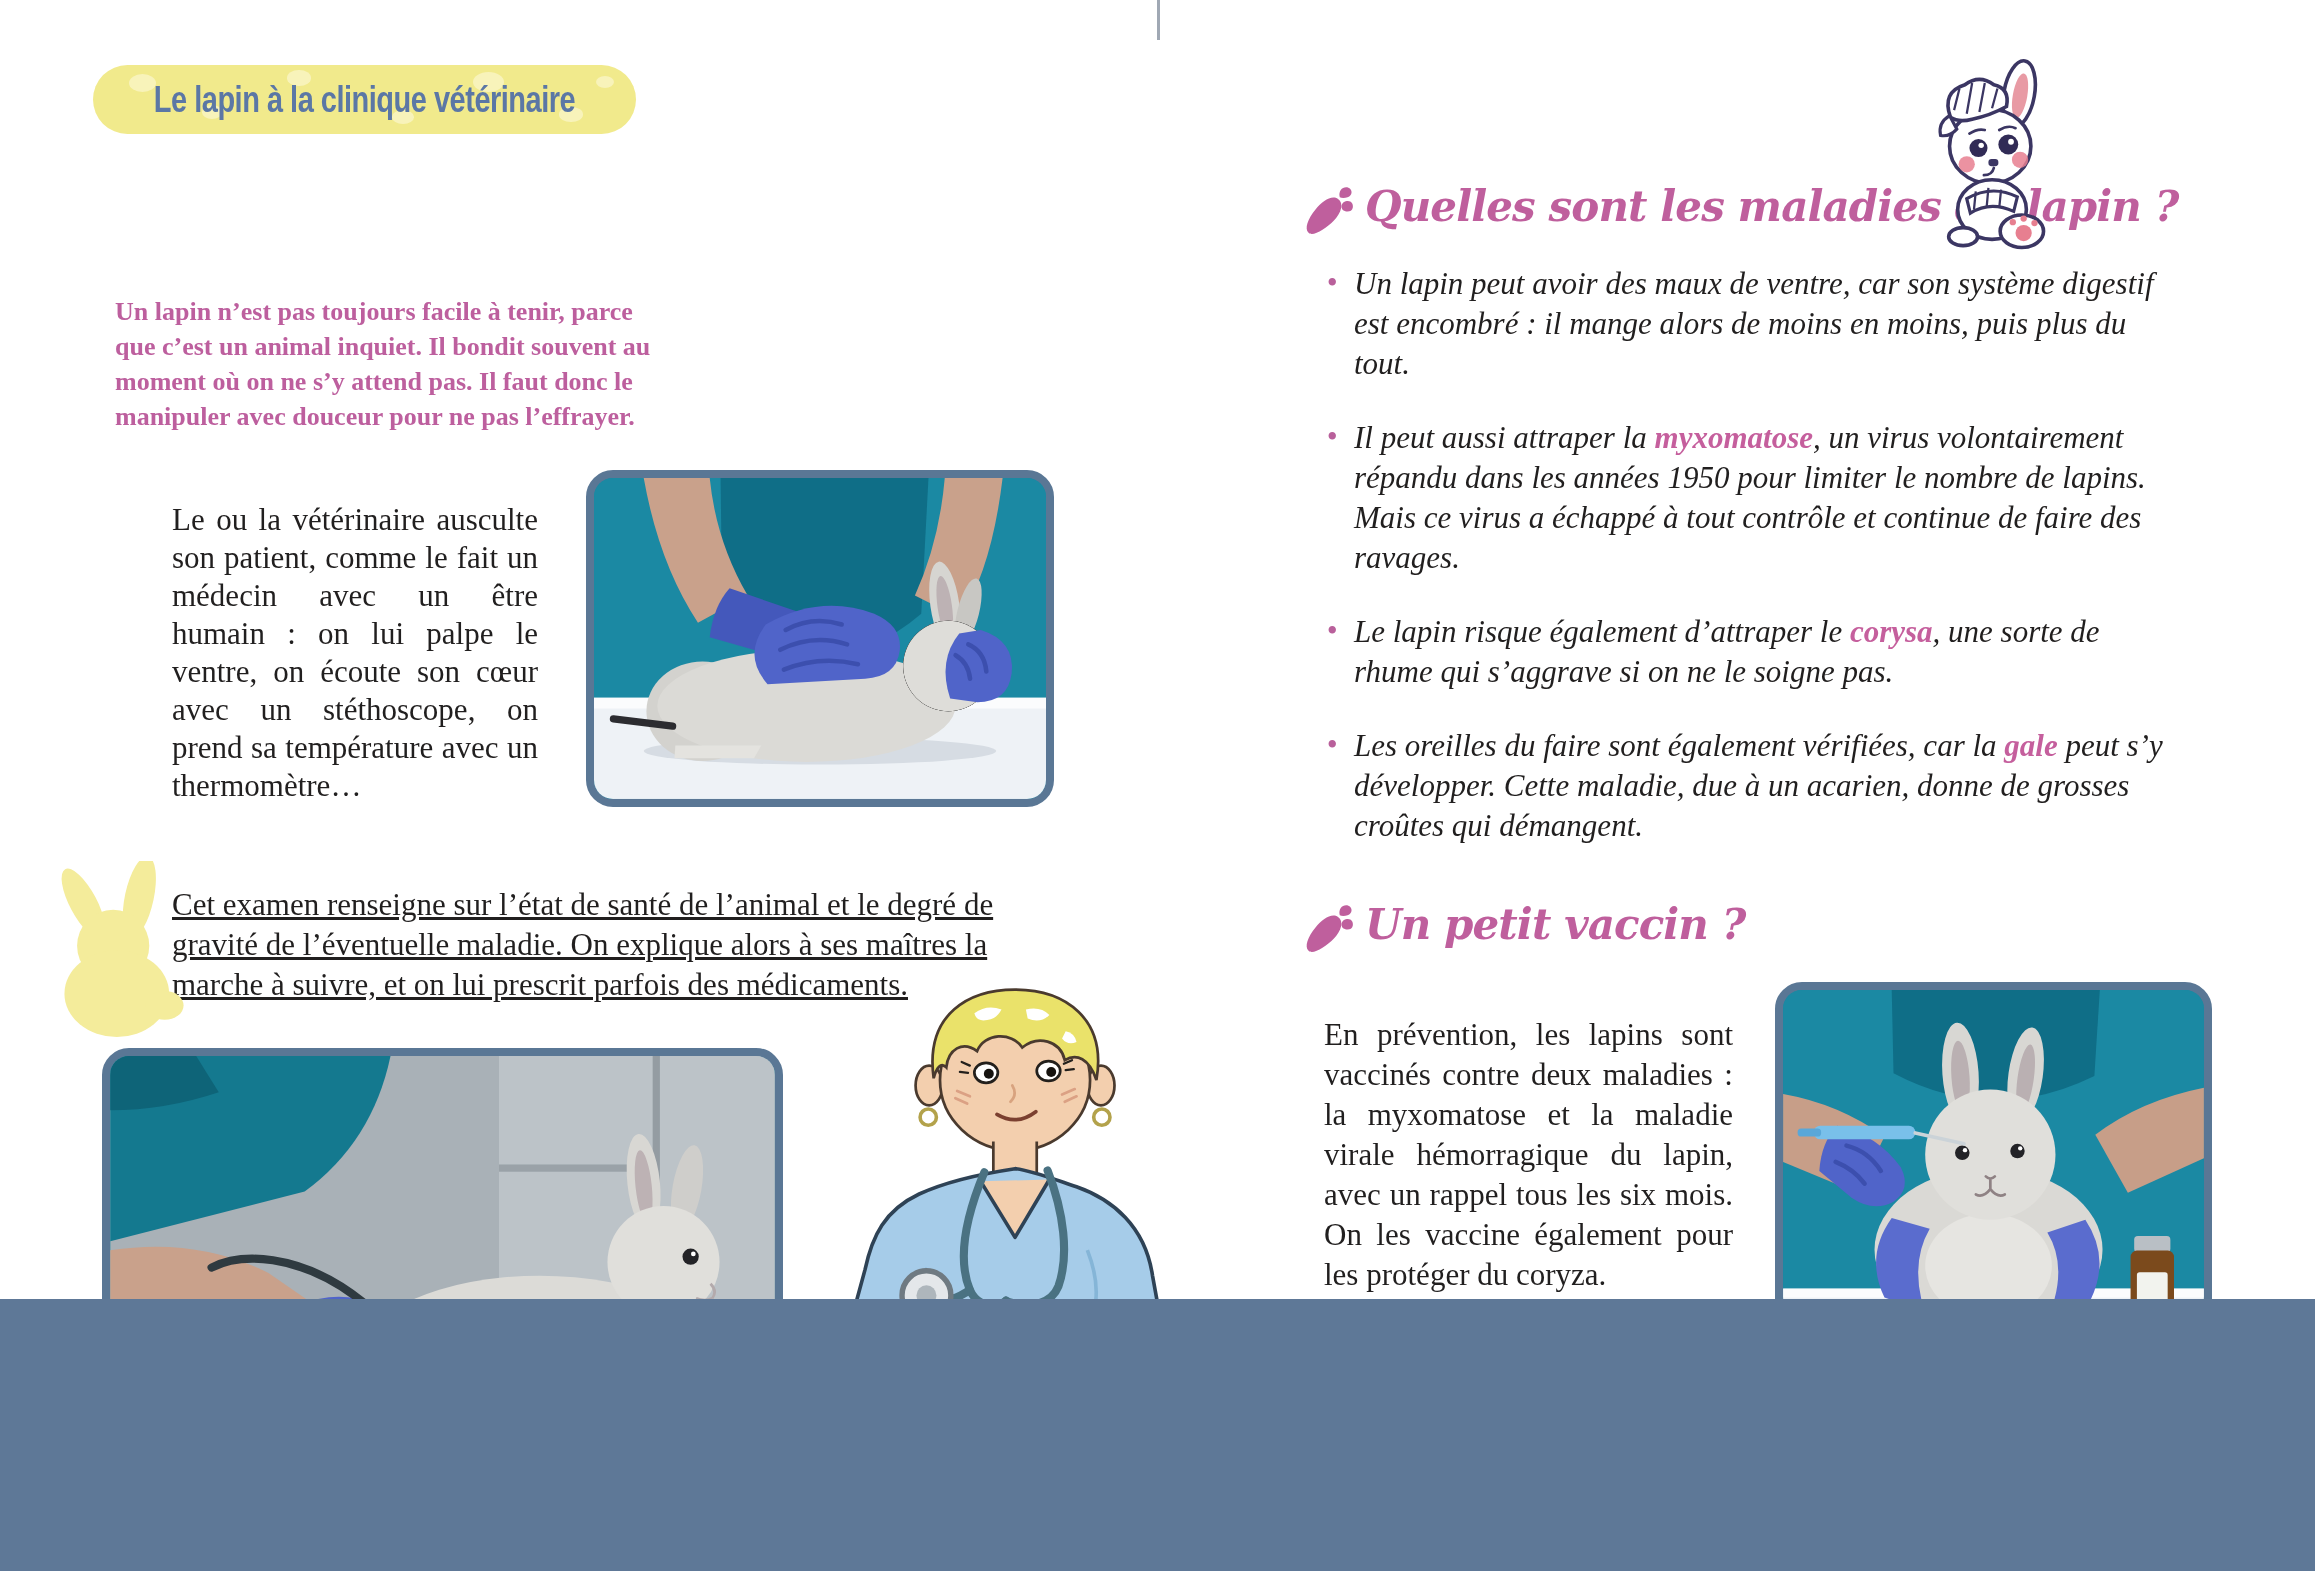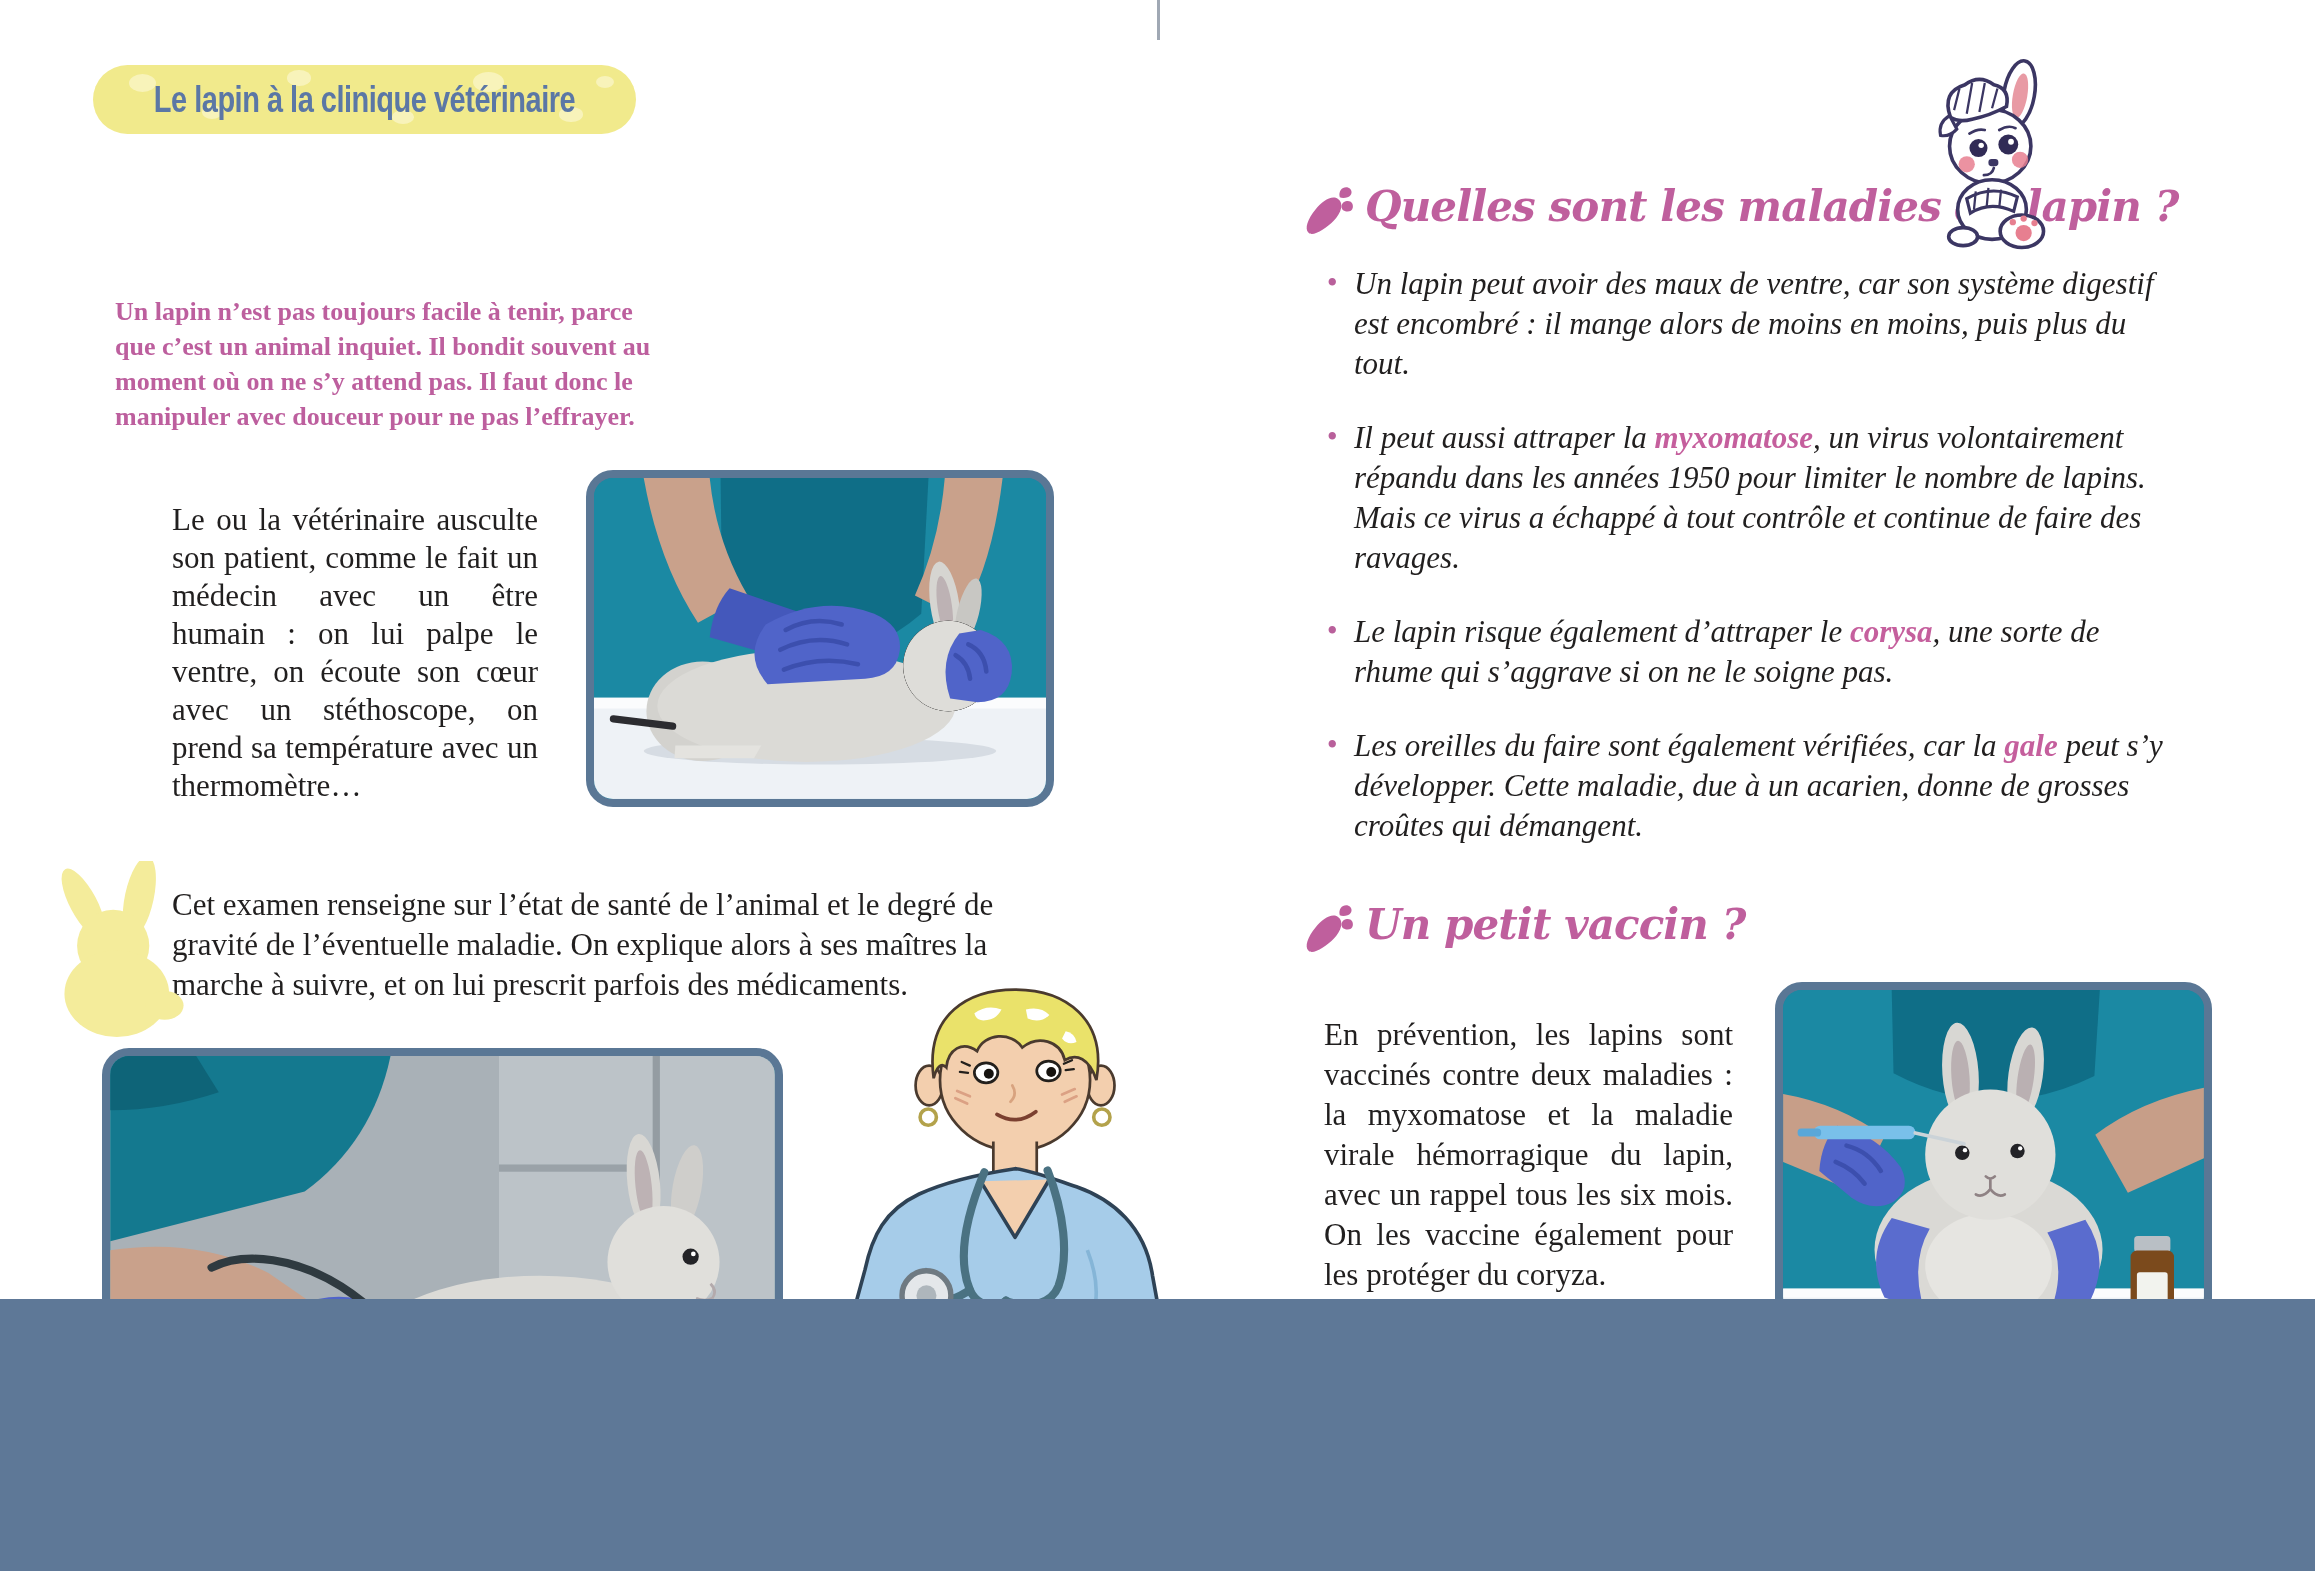--- a/index.html
+++ b/index.html
@@ -13,21 +13,21 @@
               border-radius:38px;display:flex;align-items:center;justify-content:center;overflow:hidden;}
   .pill-dot{position:absolute;background:#f8f3ba;border-radius:50%;}
   .title-text{position:relative;font-family:"Liberation Sans",sans-serif;font-weight:bold;font-size:29px;
               letter-spacing:-0.5px;color:#5b77a5;transform:scaleY(1.3);white-space:nowrap;}
 
   .intro{position:absolute;left:115px;top:268px;width:554px;font-weight:bold;font-size:26px;
          line-height:35px;color:#bd5f9e;}
 
   .para-exam{position:absolute;left:172px;top:470px;width:366px;font-size:31px;line-height:38px;
              text-align:justify;}
-  .para-result{position:absolute;left:172px;top:854px;width:905px;font-size:31px;line-height:40px;}
+  .para-result{position:absolute;left:172px;top:854px;width:905px;font-size:31px;line-height:40px;text-decoration:underline;}
 
   .photo{position:absolute;border:8.1px solid #5a7795;border-radius:27px;overflow:hidden;background:#1b89a3;}
   .photo svg{display:block;width:100%;height:100%;}
   .photo-exam{left:586px;top:470px;width:452px;height:321px;}
   .photo-steth{left:102px;top:1048px;width:665px;height:414px;}
   .photo-vaccine{left:1775px;top:982px;width:421px;height:342px;}
 
   .silhouette{position:absolute;left:38px;top:861px;width:163px;height:176px;}
   .vet-character{position:absolute;left:789px;top:977px;width:434px;height:594px;z-index:6;}
   .bandaged-bunny{position:absolute;left:1936px;top:54px;width:122px;height:199px;z-index:4;}

